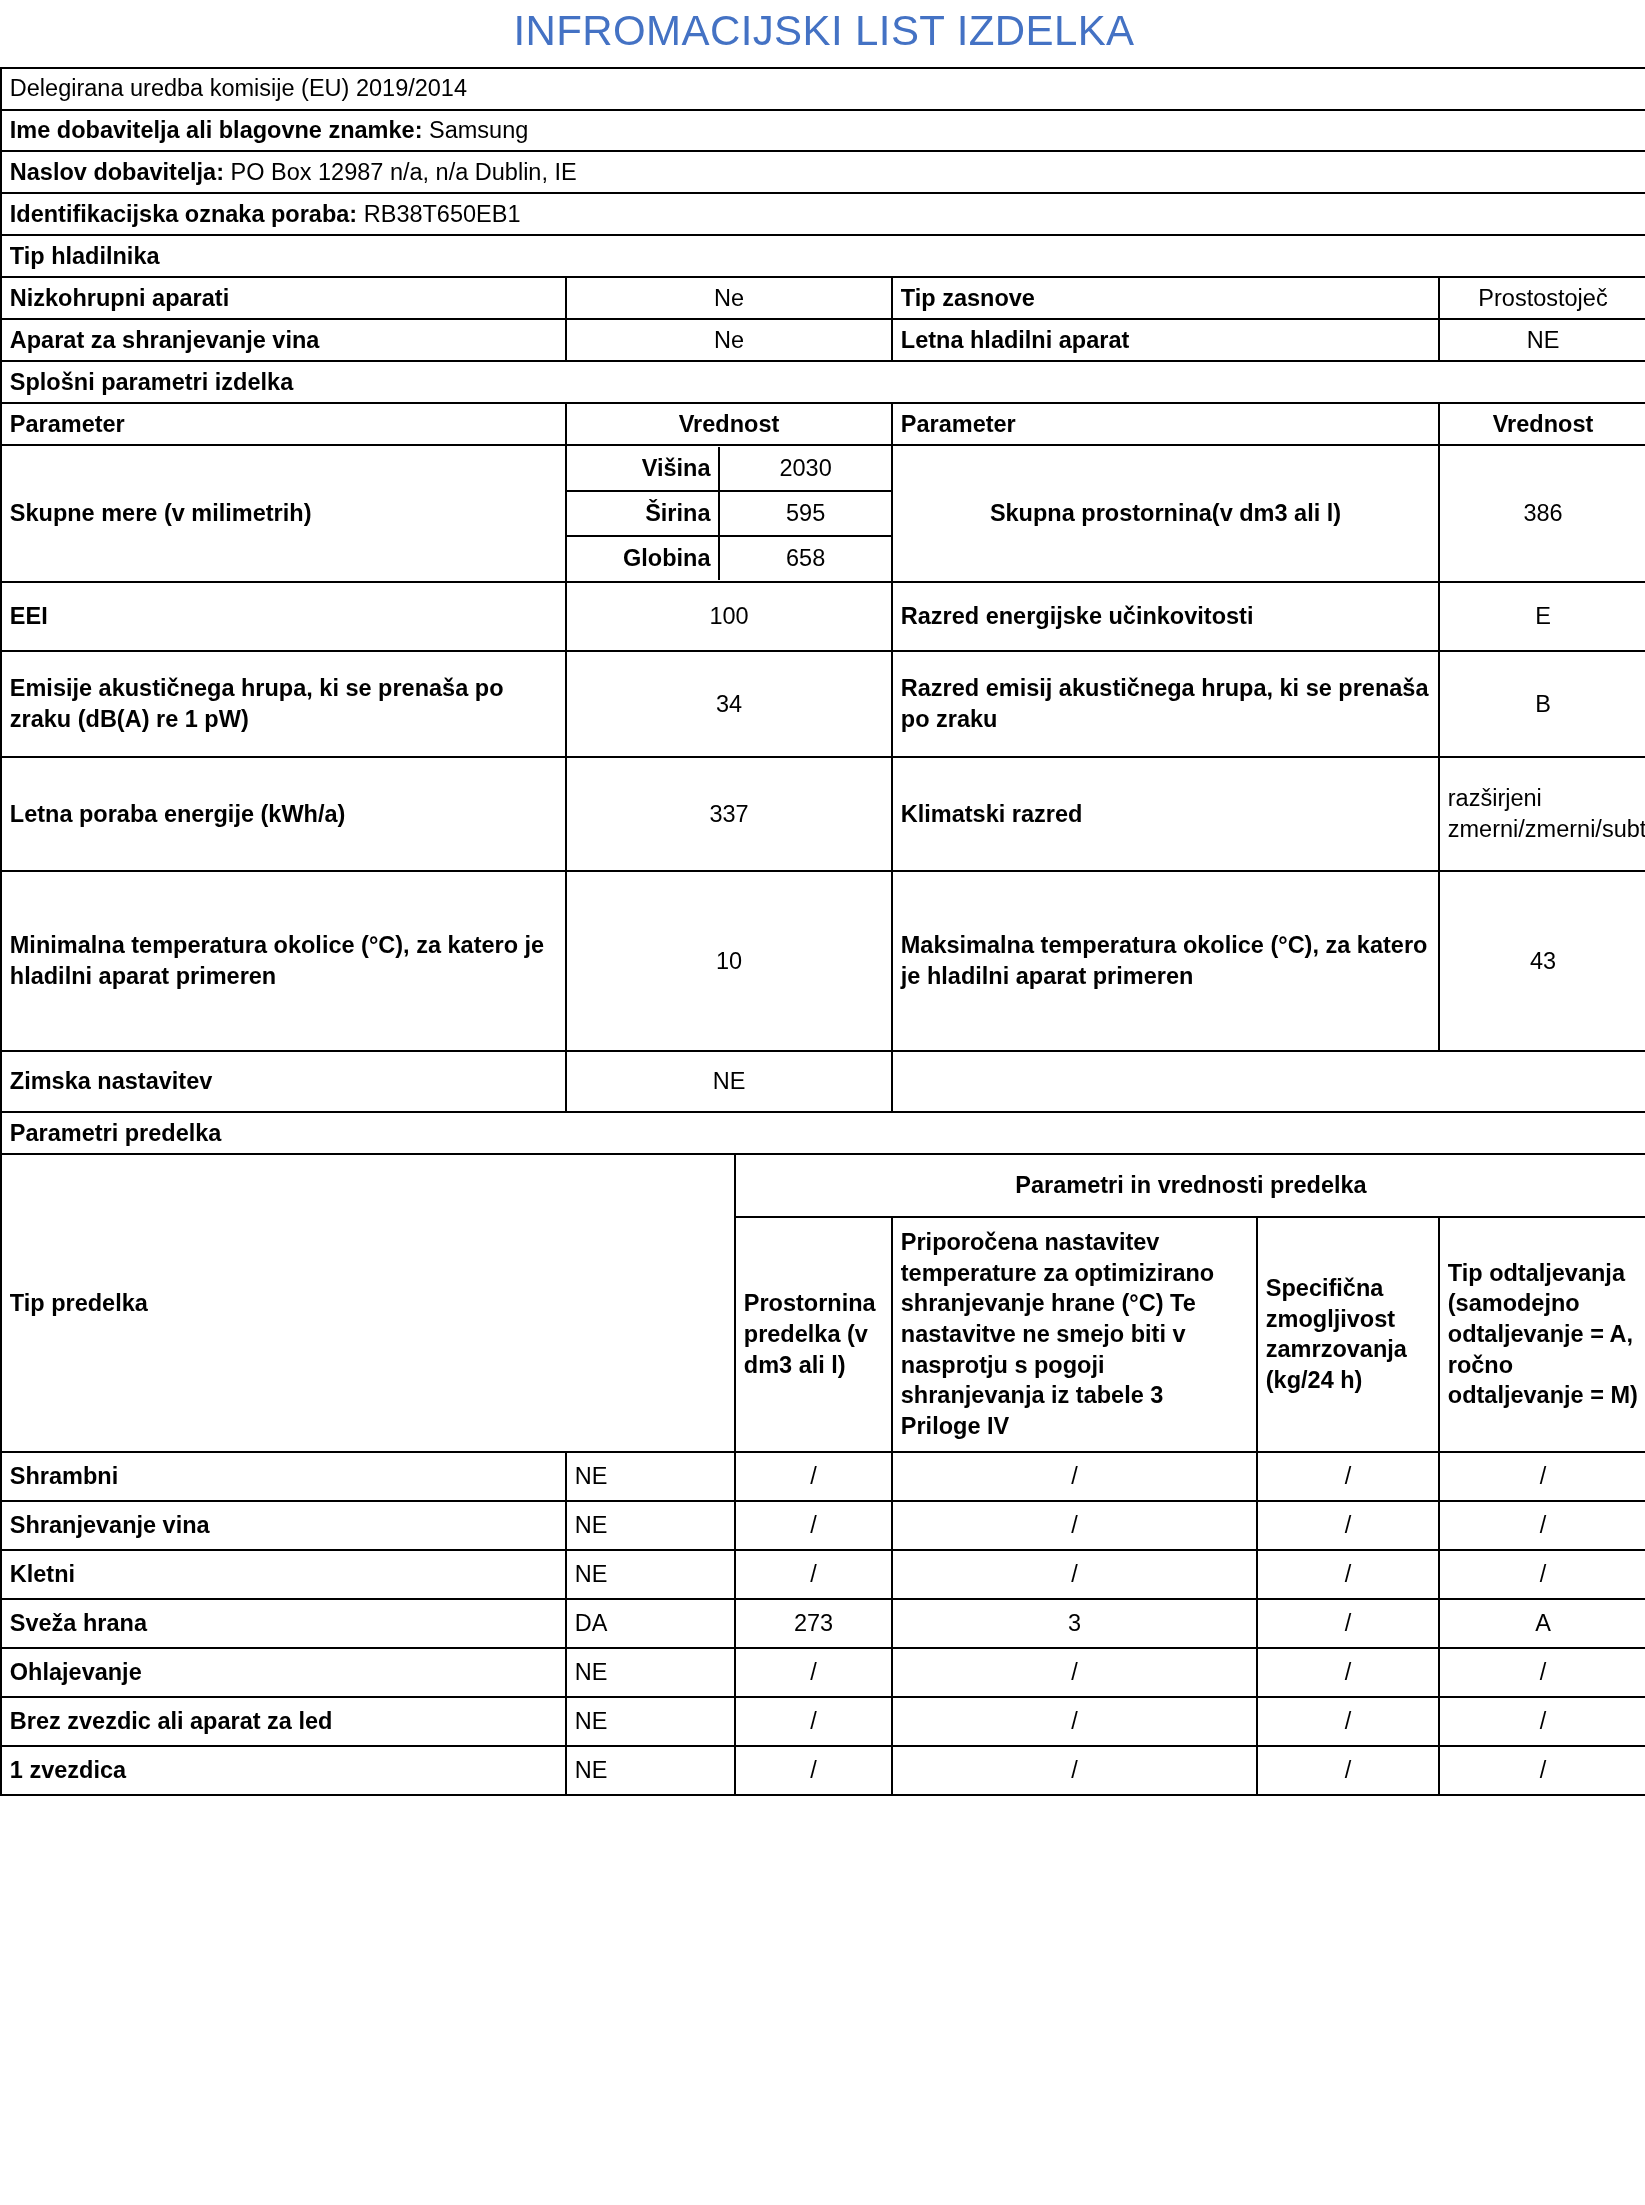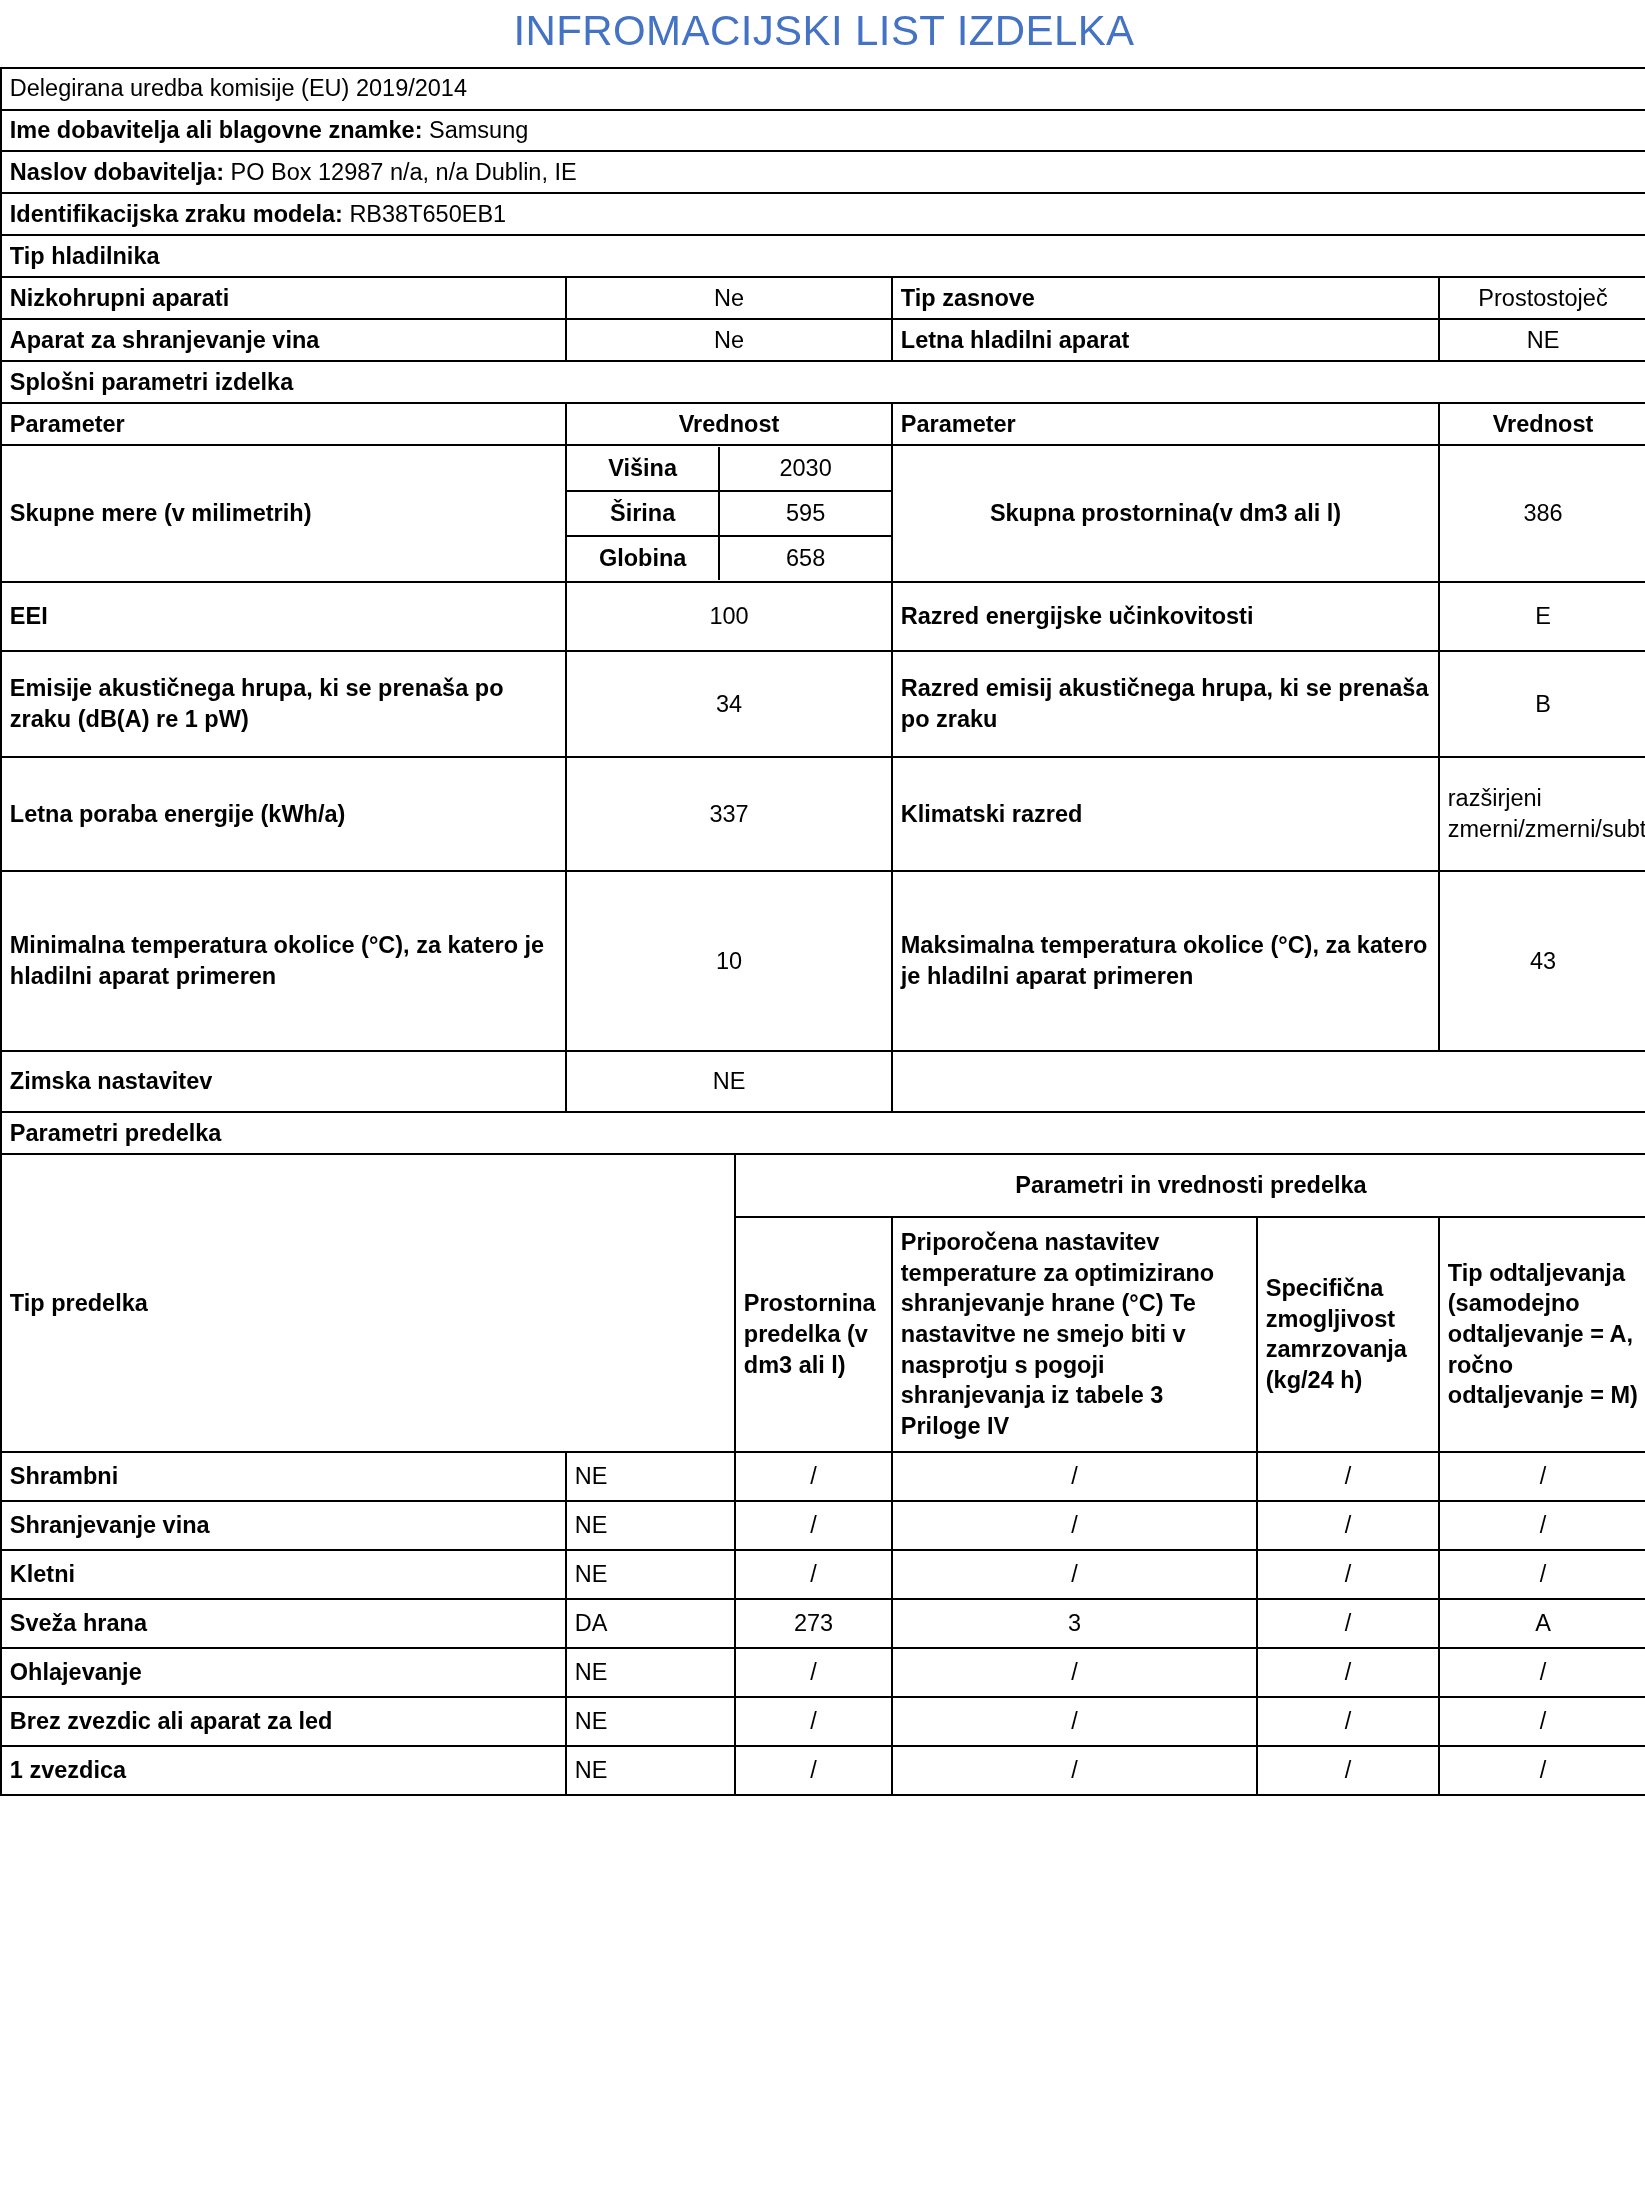--- a/index.html
+++ b/index.html
@@ -58,21 +58,21 @@
     width: 100%;
     border-collapse: collapse;
     table-layout: fixed;
   }
   table.dims td {
     border: 2.4px solid #000000;
     font-size: 23.5px;
     padding: 6.3px 7.8px;
     box-sizing: border-box;
   }
-  table.dims td.lbl { font-weight: bold; text-align: center; width: 47%; }
+  table.dims td.lbl { font-weight: bold; text-align: right; width: 47%; }
   table.dims td.val { text-align: center; }
   .nopad { padding: 0 !important; }
 </style>
 </head>
 <body>
 
 <div class="sheet">
   <table class="main">
     <colgroup>
       <col style="width:565px">
@@ -103,21 +103,21 @@
 
       <tr>
         <td colspan="6" class="lft">
           <span class="bold">Naslov dobavitelja:</span>
           <span>PO Box 12987 n/a, n/a Dublin, IE</span>
         </td>
       </tr>
 
       <tr>
         <td colspan="6" class="lft">
-          <span class="bold">Identifikacijska zraku modela:</span>
+          <span class="bold">Identifikacijska oznaka poraba:</span>
           <span>RB38T650EB1</span>
         </td>
       </tr>
 
       <tr>
         <td colspan="6" class="lft bold">Tip hladilnika</td>
       </tr>
 
       <tr>
         <td colspan="1" class="lft bold">Nizkohrupni aparati</td>

